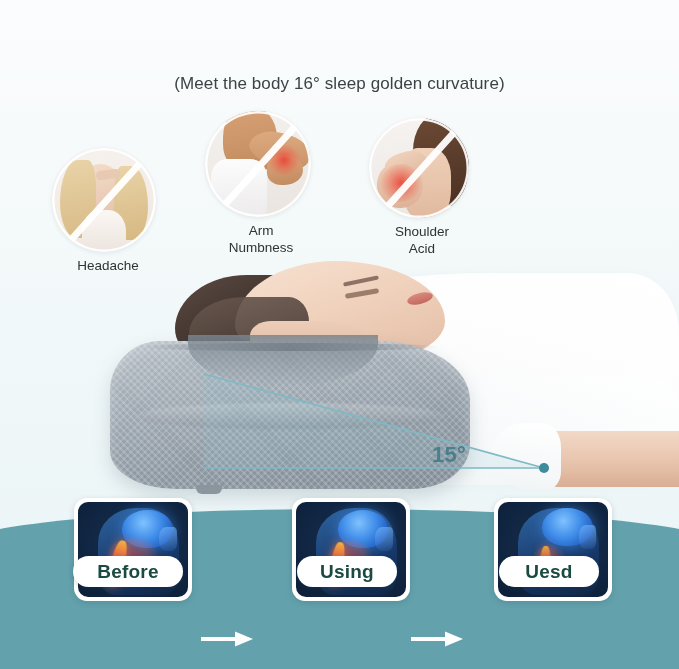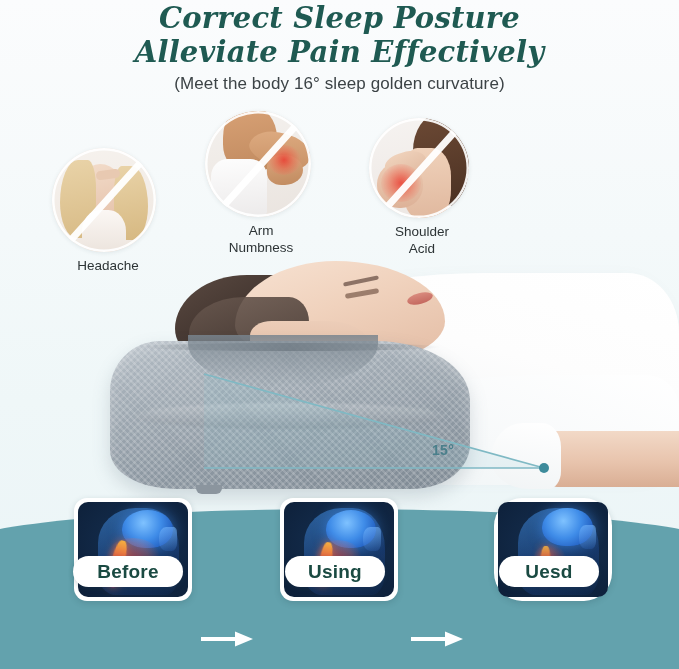--- a/index.html
+++ b/index.html
@@ -89,21 +89,21 @@
     background:linear-gradient(180deg,rgba(255,255,255,.22),rgba(90,102,112,.18));
     border-radius:50%;filter:blur(1.2px);}
   .ptab{position:absolute;left:86px;bottom:-5px;width:26px;height:9px;
     background:#8b959e;border-radius:0 0 6px 6px;}
   .pedge{position:absolute;left:30px;top:2px;width:300px;height:8px;
     background:linear-gradient(90deg,rgba(60,70,78,.0),rgba(60,70,78,.55),rgba(60,70,78,.0));
     border-radius:50%;filter:blur(.6px);}
 
   
   .angle{position:absolute;left:196px;top:356px;width:360px;height:128px;z-index:6;}
-  .angle .lbl{position:absolute;left:236px;top:86px;font-size:14px;color:#4a7f8b;
+  .angle .lbl{position:absolute;left:236px;top:86px;font-size:22px;color:#4a7f8b;
     font-weight:600;letter-spacing:.3px;}
 
   
   .band{position:absolute;left:-40px;right:-40px;bottom:0;height:160px;
     background:#63a2ad;border-radius:50% 50% 0 0/36px 36px 0 0;}
   .bandflat{position:absolute;left:0;right:0;bottom:0;height:118px;background:#63a2ad;}
 
   
   .cards{position:absolute;left:0;bottom:0;width:542px;height:175px;}
   .card{position:absolute;top:4px;width:118px;height:103px;border-radius:13px;
@@ -130,24 +130,20 @@
     box-shadow:0 2px 5px rgba(30,60,70,.20);}
   .pill span{font-size:19px;font-weight:700;color:#1a4a42;letter-spacing:.2px;}
 
   .arrow{position:absolute;bottom:22px;width:52px;height:16px;}
 </style>
 </head>
 <body>
 
 <div class="stage">
 
-  <div class="headline">
-    <span>Correct Sleep Posture</span>
-    <span class="l2">Alleviate Pain Effectively</span>
-  </div>
   <div class="subhead">(Meet the body 16° sleep golden curvature)</div>
 
   <div class="badge" style="left:52px;top:148px;width:112px;">
     <div class="circle" style="width:104px;height:104px;">
       <div class="ph" style="background:linear-gradient(170deg,#f6f2ee 0%,#efe7e0 100%);"></div>
       <div class="ph">
         <div style="position:absolute;left:24px;top:16px;width:50px;height:58px;background:linear-gradient(165deg,#f3ddcb,#e4c0a8);border-radius:48% 52% 45% 55%/58% 56% 44% 42%;"></div>
         <div style="position:absolute;left:8px;top:12px;width:36px;height:78px;background:linear-gradient(170deg,#e9d3a8,#d8bb86);border-radius:55% 25% 40% 50%/60% 40% 50% 50%;"></div>
         <div style="position:absolute;left:62px;top:18px;width:34px;height:74px;background:linear-gradient(170deg,#e9d3a8,#d6b881);border-radius:25% 55% 50% 40%/40% 60% 50% 50%;"></div>
         <div style="position:absolute;left:30px;top:62px;width:44px;height:42px;background:linear-gradient(180deg,#fbf7f4,#ece4dd);border-radius:40% 40% 20% 20%/50% 50% 20% 20%;"></div>
@@ -248,38 +244,38 @@
       </div>
       <div class="pill" style="left:-1px;width:110px;">
         <span>Before</span>
       </div>
     </div>
 
     <svg class="arrow" style="left:201px;" viewBox="0 0 52 16">
       <path d="M0 6 H34 V0.5 L52 8 L34 15.5 V10 H0 Z" fill="#ffffff"></path>
     </svg>
 
-    <div class="card" style="left:280px;">
+    <div class="card" style="left:292px;">
       <div class="cimg">
         <div class="torso"></div>
         <div class="skull" style="left:38%;top:8%;"></div>
         <div class="profile" style="left:72%;top:26%;width:16%;height:26%;"></div>
         <div class="glowred" style="left:26%;top:40%;width:46%;height:42%;"></div>
         <div class="spine" style="left:32%;top:42%;width:11%;height:46%;transform:rotate(10deg);"></div>
       </div>
       <div class="pill" style="left:5px;width:100px;">
         <span>Using</span>
       </div>
     </div>
 
     <svg class="arrow" style="left:411px;" viewBox="0 0 52 16">
       <path d="M0 6 H34 V0.5 L52 8 L34 15.5 V10 H0 Z" fill="#ffffff"></path>
     </svg>
 
-    <div class="card" style="left:494px;border-radius:28px;">
+    <div class="card" style="left:494px;">
       <div class="cimg">
         <div class="torso"></div>
         <div class="skull" style="left:40%;top:6%;"></div>
         <div class="profile" style="left:74%;top:24%;width:15%;height:26%;"></div>
         <div class="glowred" style="left:32%;top:44%;width:30%;height:34%;opacity:.75;"></div>
         <div class="spine" style="left:38%;top:46%;width:9%;height:38%;transform:rotate(3deg);opacity:.9;"></div>
       </div>
       <div class="pill" style="left:5px;width:100px;">
         <span>Uesd</span>
       </div>

